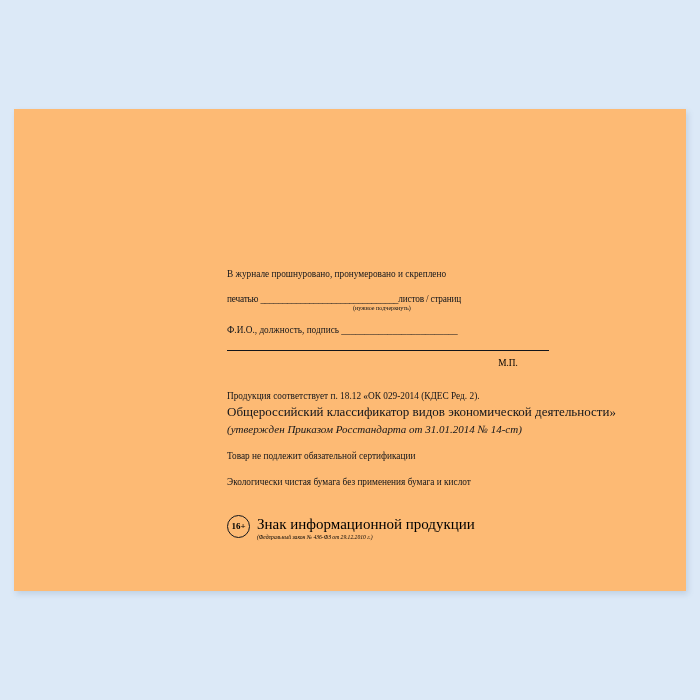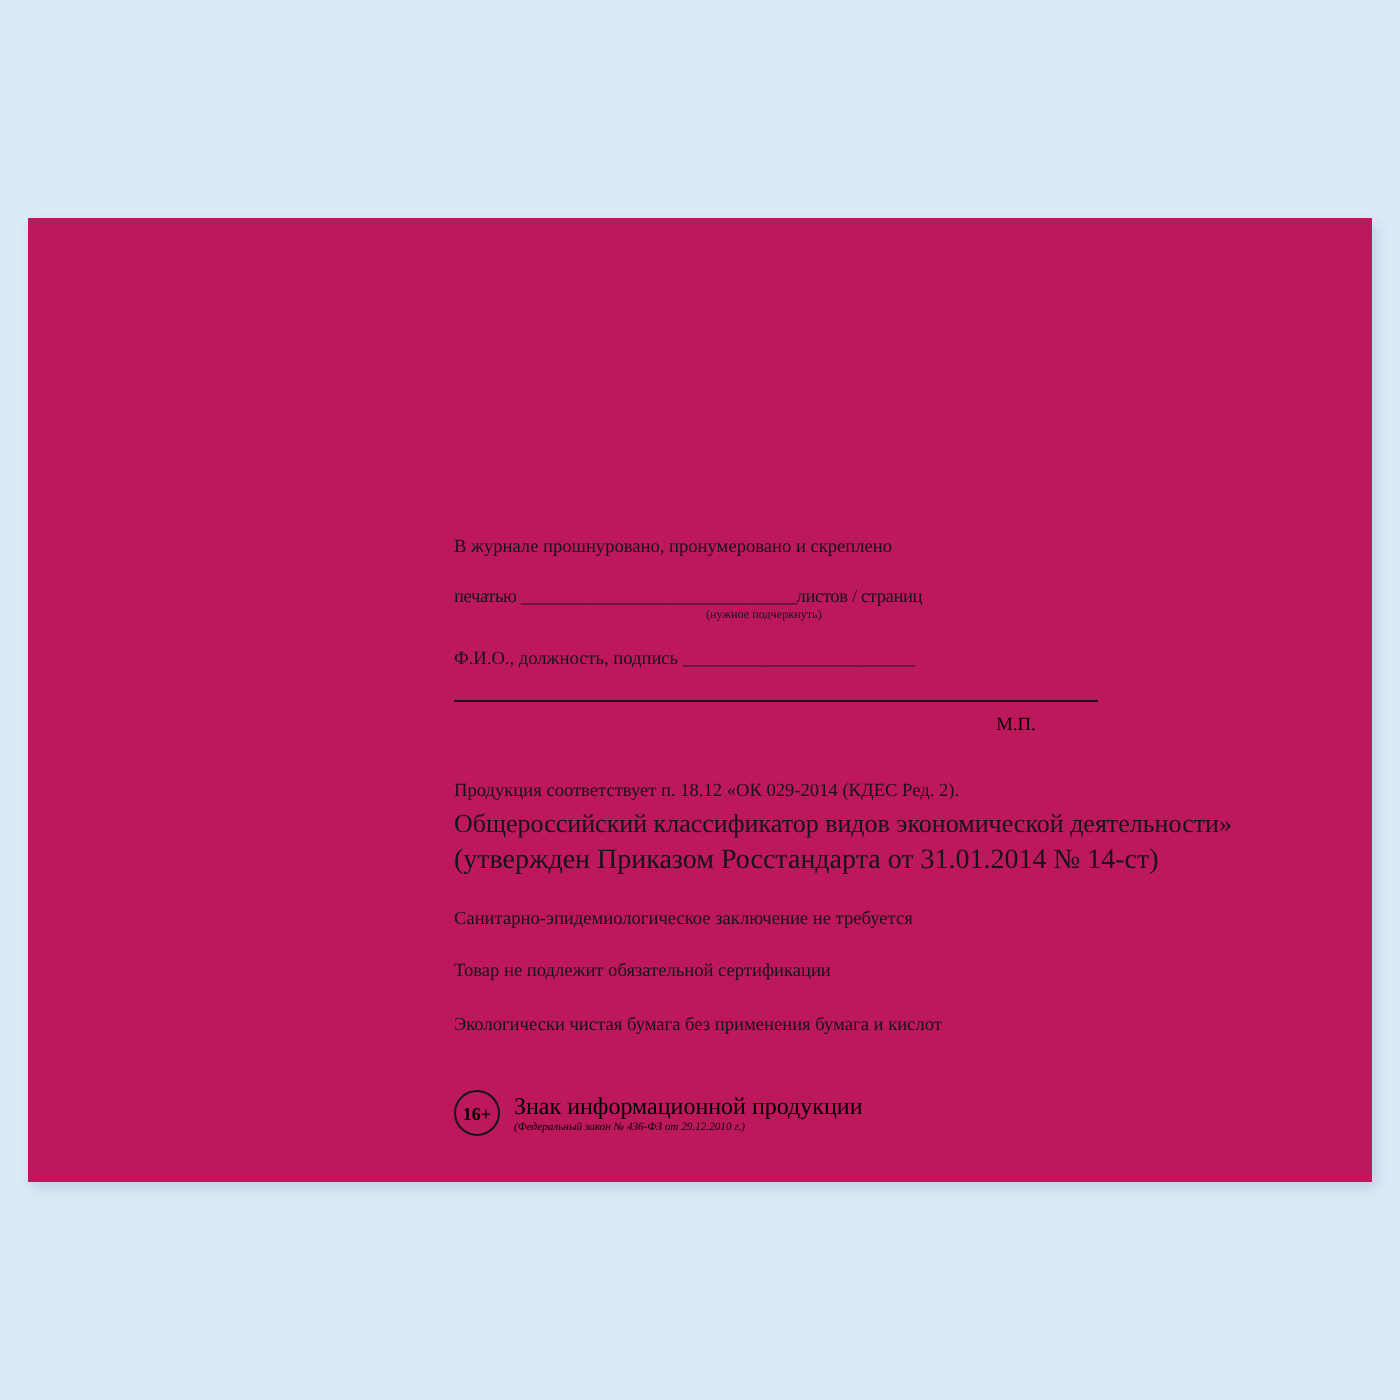--- a/index.html
+++ b/index.html
@@ -17,21 +17,21 @@
     position: relative;
     width: 700px;
     height: 700px;
   }
   .paper {
     position: absolute;
     left: 14px;
     top: 109px;
     width: 672px;
     height: 482px;
-    background: #be185d;
+    background: #fdba74;
     box-shadow: 2px 3px 6px rgba(80,110,150,0.20);
   }
   .content {
     position: absolute;
     left: 213px;
     top: 159px;
     width: 350px;
   }
   .line {
     color: #12151a;
@@ -55,43 +55,42 @@
     margin-bottom: 7px;
   }
   .mp {
     text-align: center;
     padding-left: 212px;
     font-size: 9.3px;
     margin-bottom: 22px;
   }
   .blk2 .line { margin-bottom: 1px; }
   .blk2 .gap { margin-bottom: 13px; }
-  .small-ital { font-size: 14px; }
+  .small-ital { font-size: 11px; font-style: italic; }
   .blk3 .line { margin-bottom: 14px; }
   .badge-row {
     display: flex;
-    align-items: center;
     margin-top: 26px;
   }
   .badge {
     width: 21px;
     height: 21px;
     border-radius: 50%;
     border: 1.2px solid #12151a;
     display: flex;
     align-items: center;
     justify-content: center;
     font-size: 9px;
     font-weight: bold;
     font-family: "Liberation Serif", serif;
     flex: 0 0 auto;
     margin-right: 7px;
   }
   .badge-text { line-height: 1.2; }
-  .badge-title { font-size: 12px; }
+  .badge-title { font-size: 15px; }
   .badge-sub { font-size: 5.6px; font-style: italic; margin-top: 1px; }
   .underscores { letter-spacing: -0.2px; margin-top: 44px; }
 </style>
 </head>
 <body>
 
 <div class="stage">
   <div class="paper">
     <div class="content">
 
@@ -106,21 +105,20 @@
         <div class="mp">М.П.</div>
       </div>
 
       <div class="blk2">
         <div class="line">Продукция соответствует п. 18.12 «ОК 029-2014 (КДЕС Ред. 2).</div>
         <div class="line" style="font-size:13px;">Общероссийский классификатор видов экономической деятельности»</div>
         <div class="line small-ital gap">(утвержден Приказом Росстандарта от 31.01.2014 № 14-ст)</div>
       </div>
 
       <div class="blk3">
-        <div class="line">Санитарно-эпидемиологическое заключение не требуется</div>
         <div class="line">Товар не подлежит обязательной сертификации</div>
         <div class="line">Экологически чистая бумага без применения бумага и кислот</div>
       </div>
 
       <div class="badge-row">
         <div class="badge">16+</div>
         <div class="badge-text">
           <div class="badge-title">Знак информационной продукции</div>
           <div class="badge-sub">(Федеральный закон № 436-ФЗ от 29.12.2010 г.)</div>
         </div>

